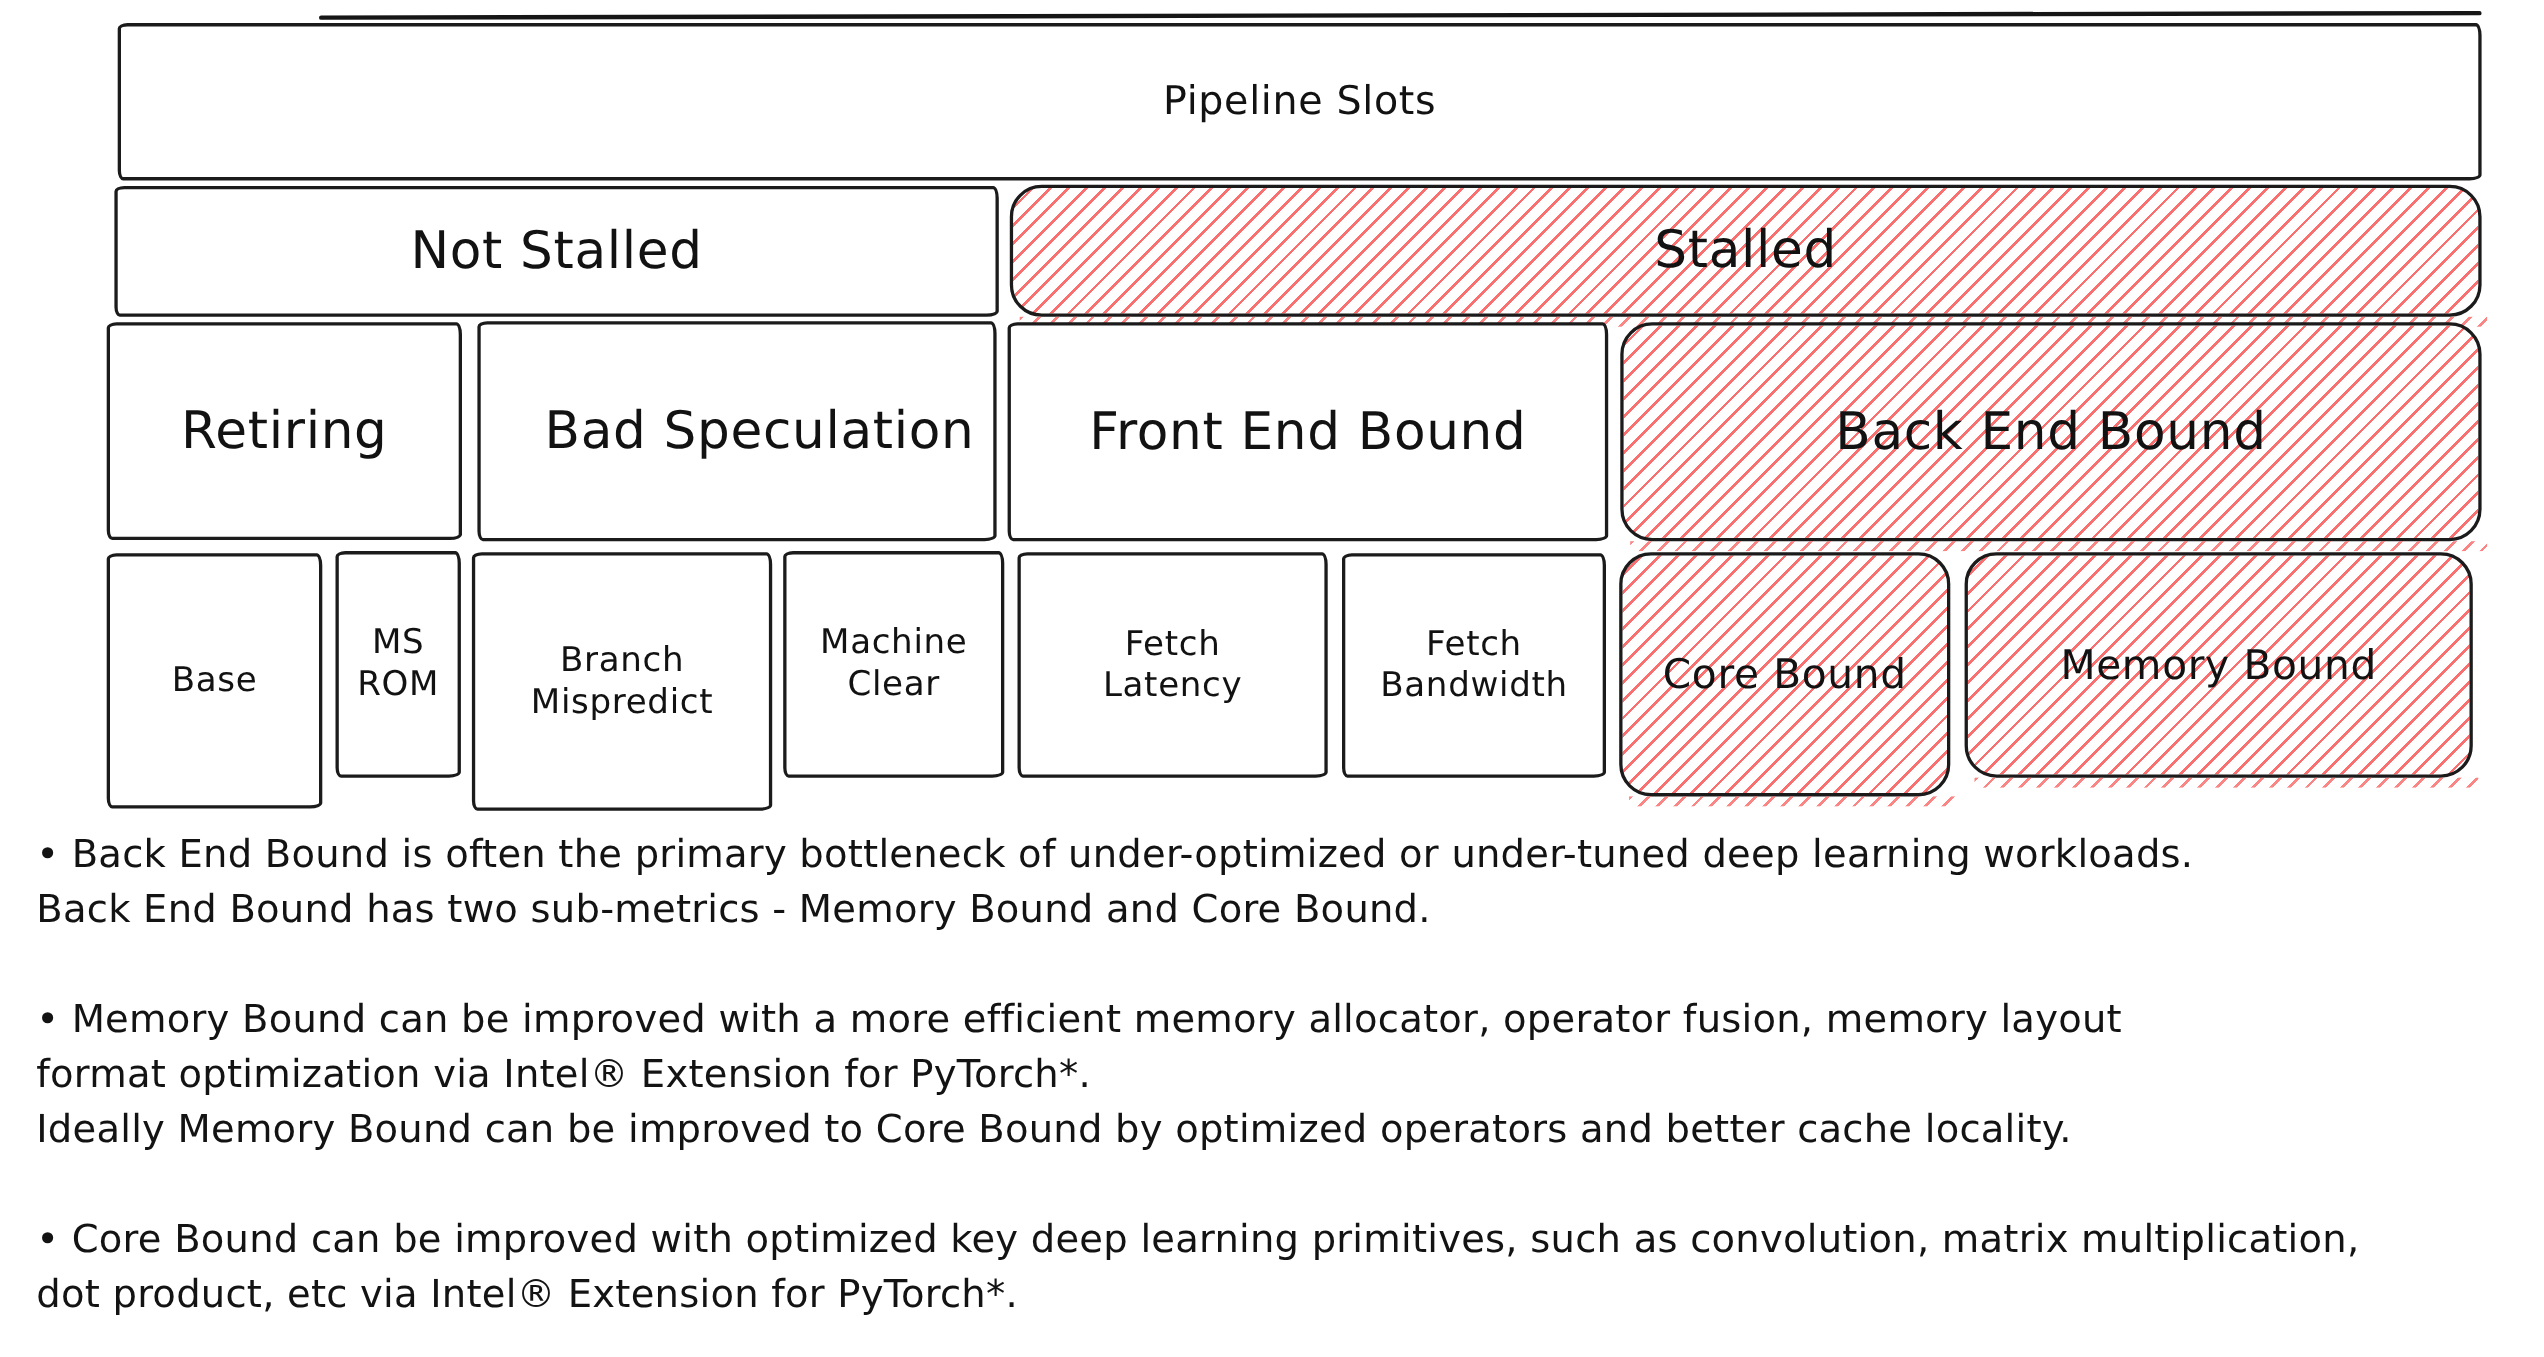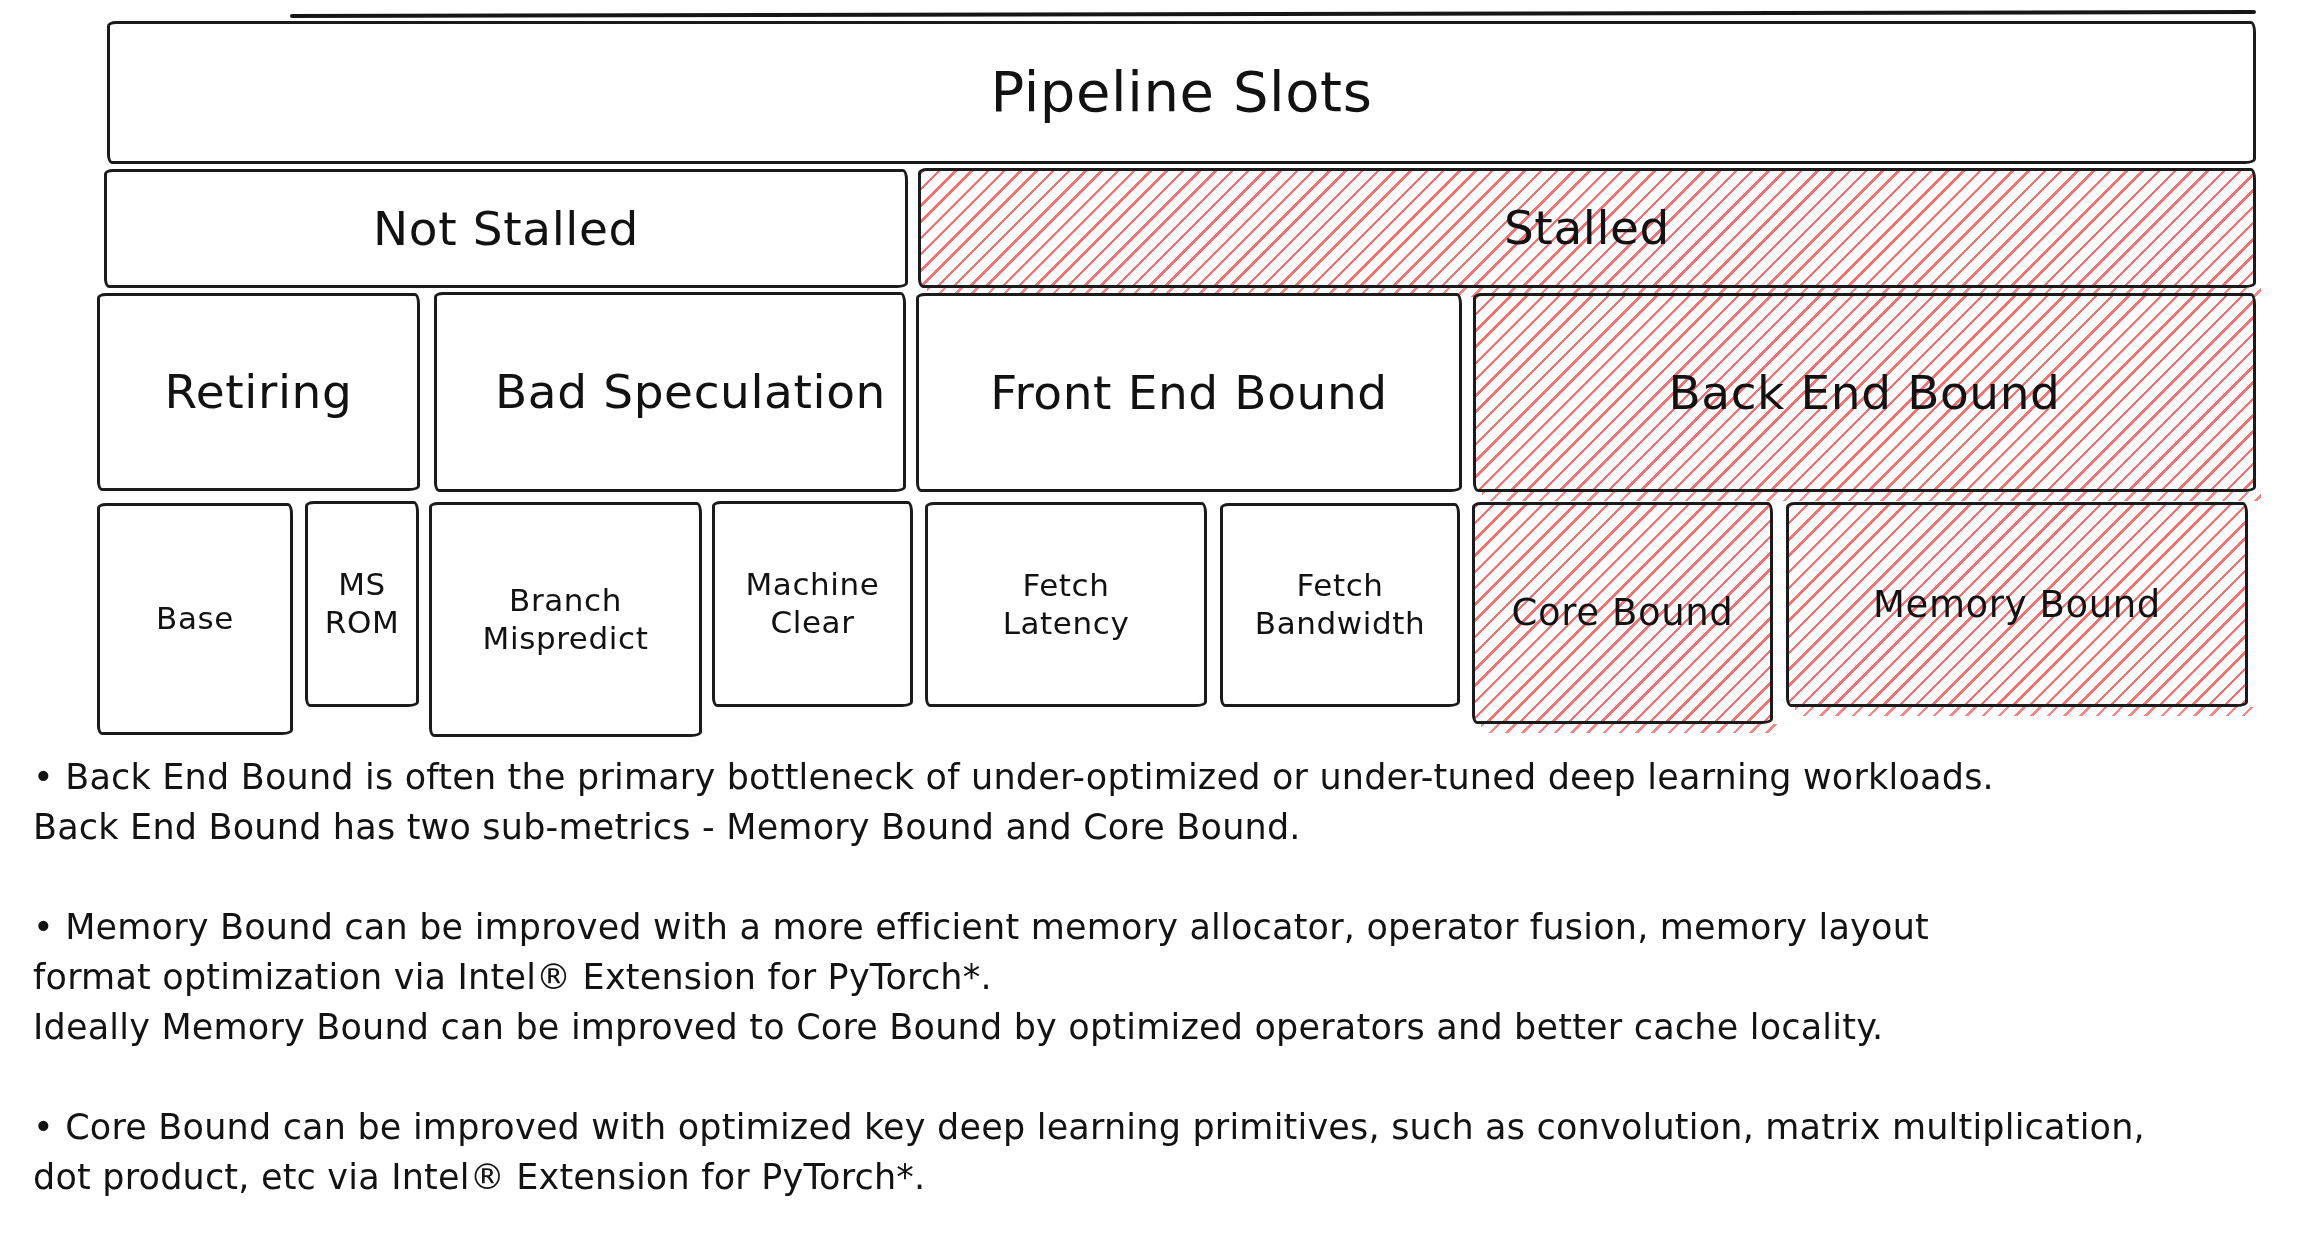--- a/index.html
+++ b/index.html
@@ -20,33 +20,34 @@
     background:#ffffff;
     display:flex; align-items:center; justify-content:center;
     text-align:center;
   }
   .box .label {
     white-space:pre-line;
     letter-spacing:0.6px;
     line-height:1.22;
     padding:0 6px;
   }
-  .sz-xl { font-size:56px; }
+  .sz-xl { font-size:36px; }
   .sz-lg { font-size:47px; }
   .sz-md { font-size:37px; }
   .sz-sm { font-size:31px; }
 
   
   .hatched {
     background-image:repeating-linear-gradient(
       135deg,
       rgba(247,92,92,0.88) 0px,
       rgba(247,92,92,0.88) 2.5px,
       rgba(255,255,255,0) 2.5px,
       rgba(255,255,255,0) 11.5px);
+    border-radius:29px;
   }
   
   .hatched::after {
     content:"";
     position:absolute;
     left:6px; right:-8px; bottom:-12px; height:9px;
     background-image:repeating-linear-gradient(
       135deg,
       rgba(247,92,92,0.75) 0px,
       rgba(247,92,92,0.75) 2.5px,

